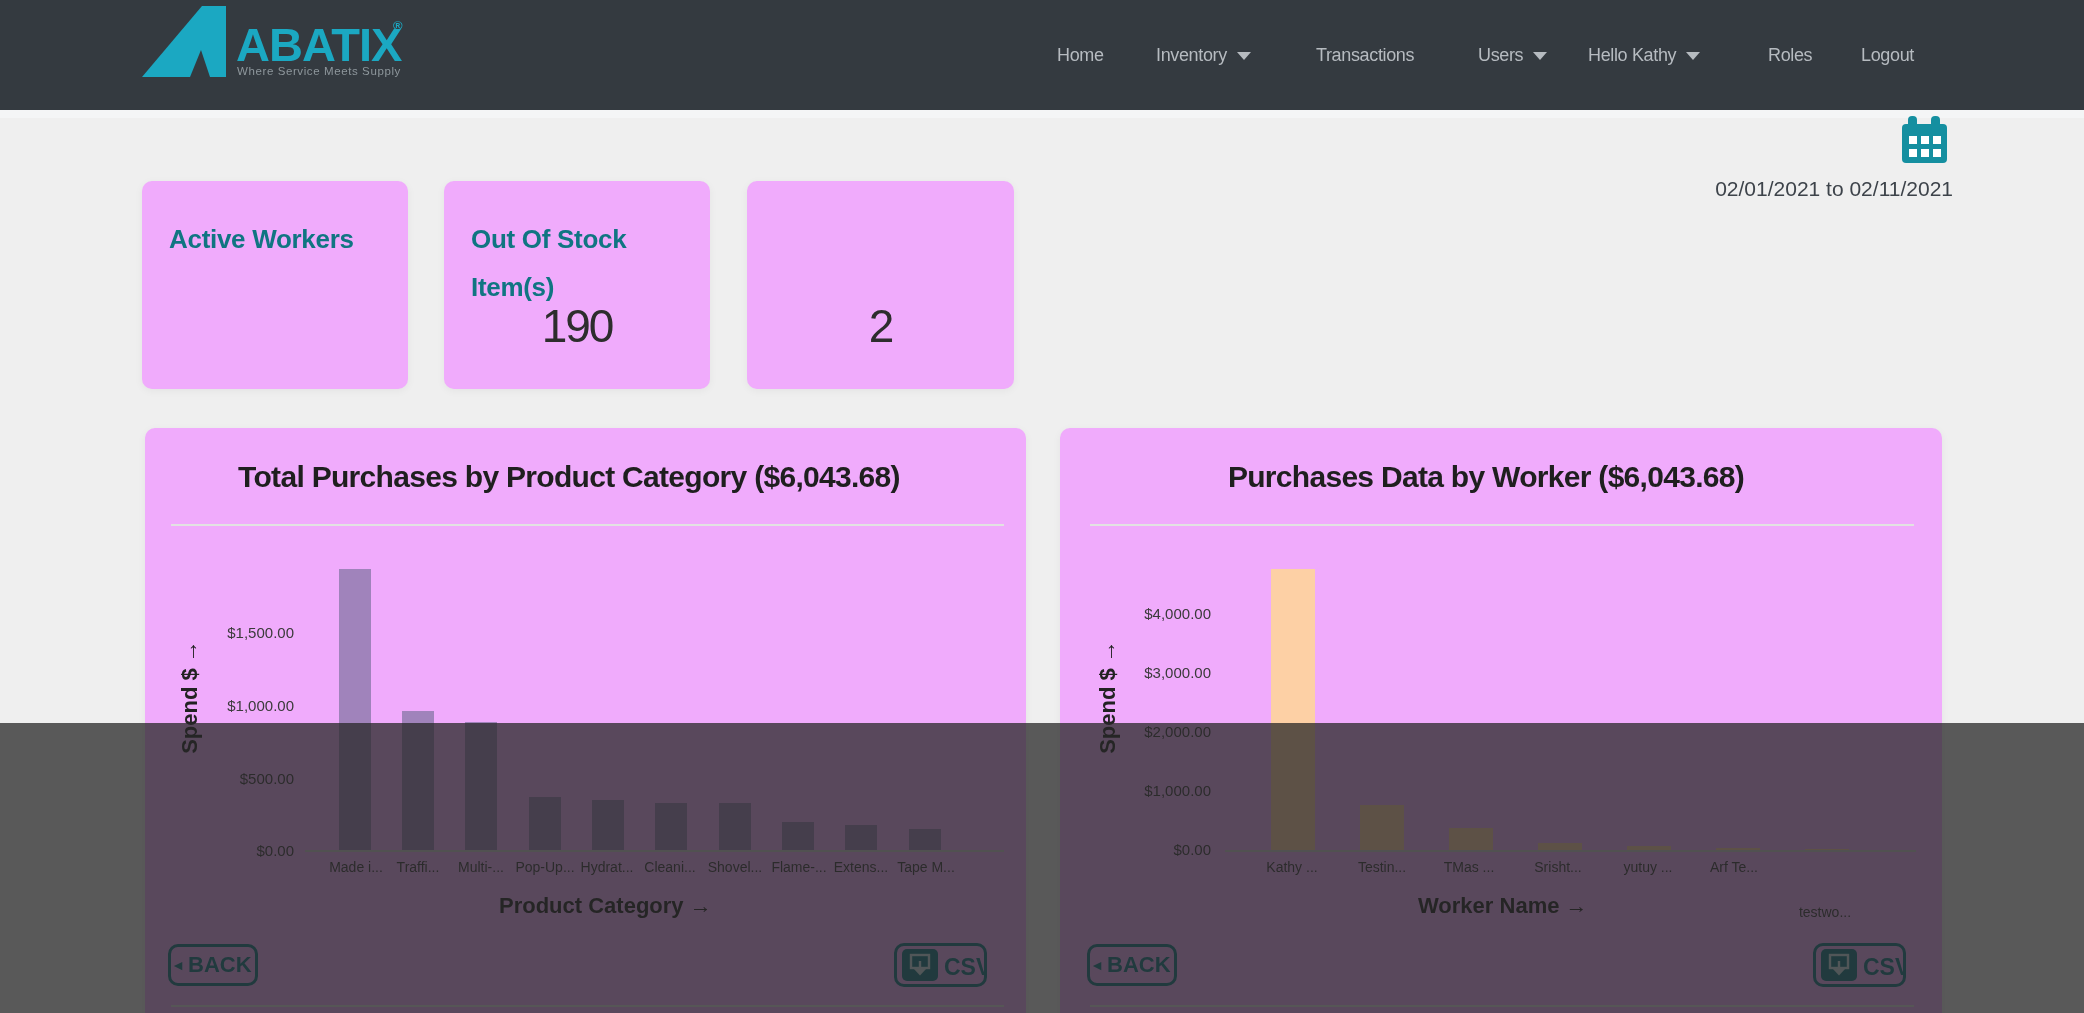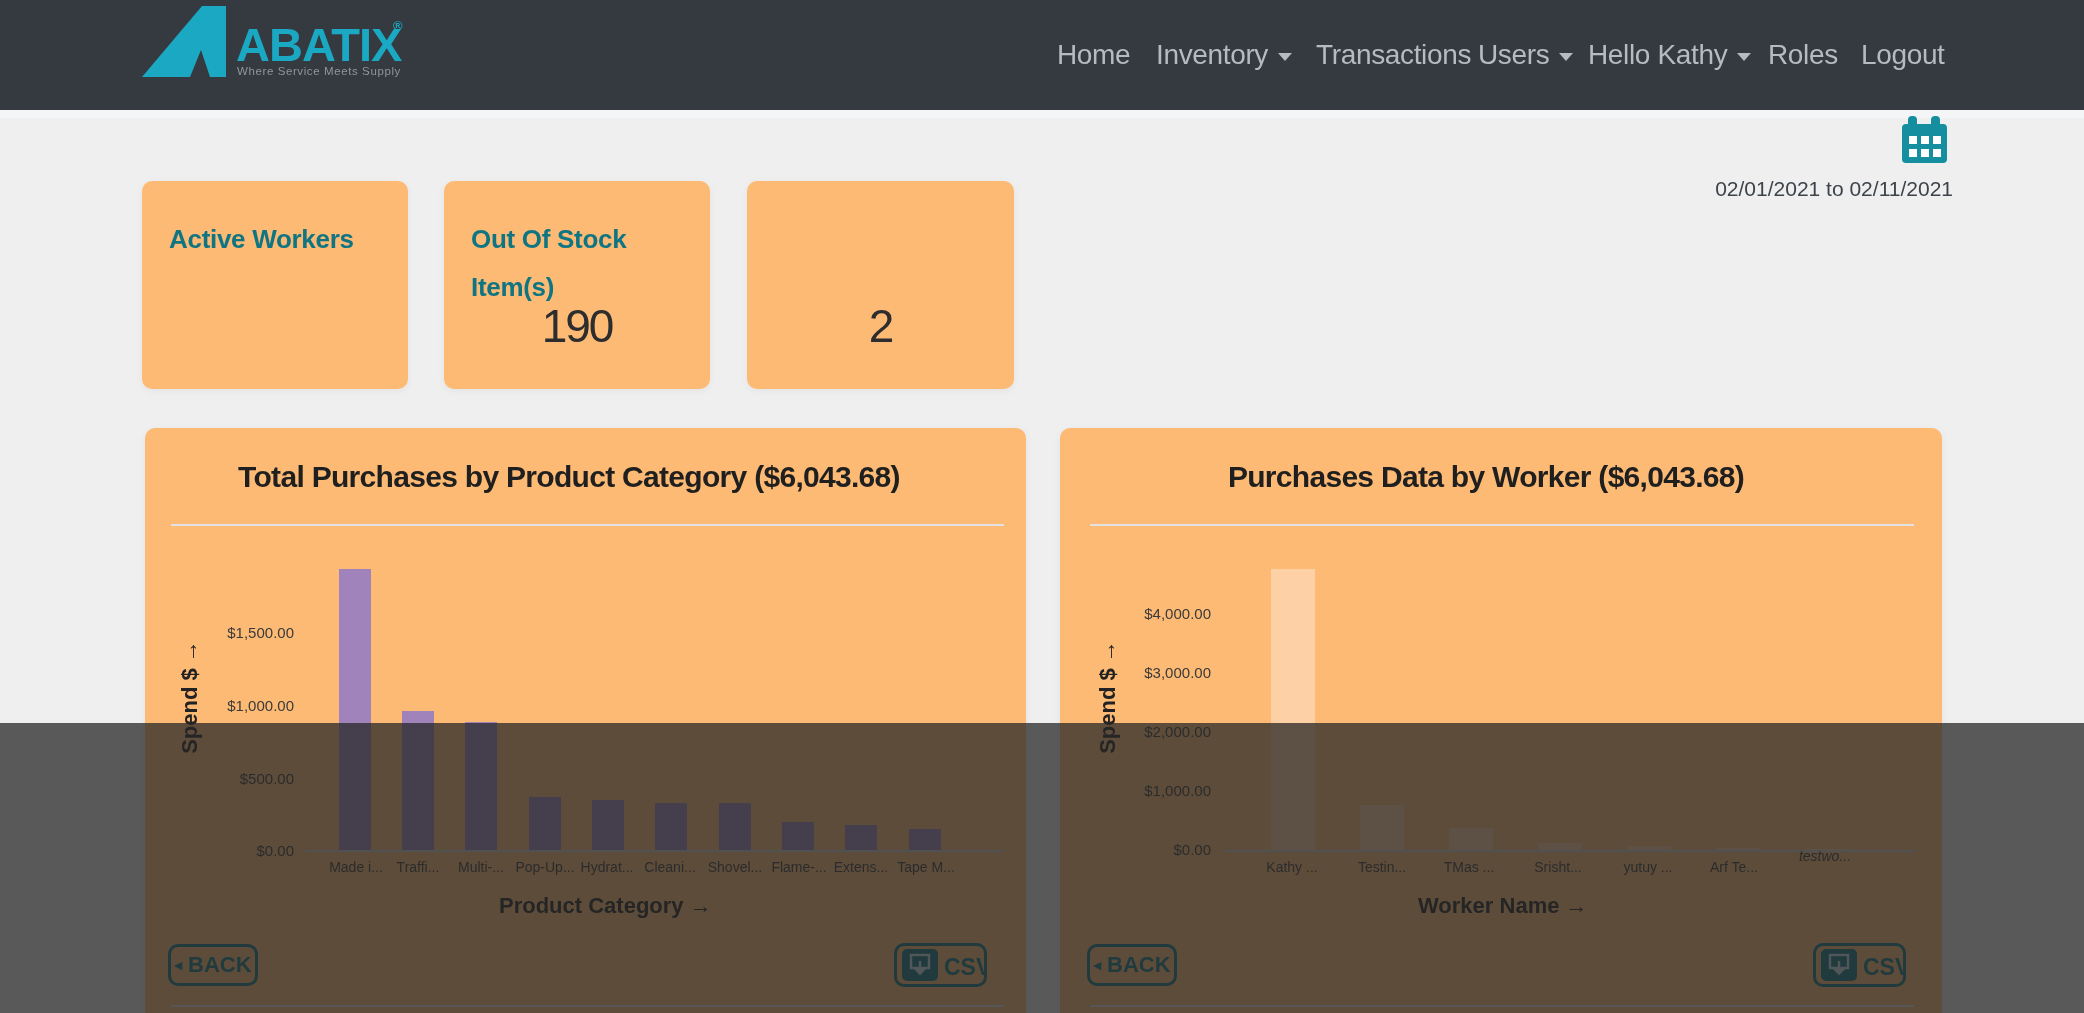--- a/index.html
+++ b/index.html
@@ -2,25 +2,25 @@
 <html><head>
 <meta charset="utf-8">
 <style>
   * { margin:0; padding:0; box-sizing:border-box; }
   html,body { width:2084px; height:1013px; overflow:hidden; }
   body { font-family:"Liberation Sans", sans-serif; background:#efefef; position:relative; }
   .abs { position:absolute; }
 
   
   #navbar { left:0; top:0; width:2084px; height:110px; background:#343a40; }
-  .navitem { position:absolute; top:0; height:110px; line-height:110px; color:#b6bbc0; font-size:28px; white-space:nowrap; letter-spacing:-0.35px; }
+  .navitem { position:absolute; top:0; height:110px; line-height:110px; color:#b6bbc0; font-size:18px; white-space:nowrap; letter-spacing:-0.35px; }
   .caret { display:inline-block; width:0; height:0; border-left:7px solid transparent; border-right:7px solid transparent; border-top:8px solid #b6bbc0; margin-left:10px; vertical-align:middle; }
 
   
-  .card { position:absolute; background:#fdba74; border-radius:10px; box-shadow:0 2px 8px rgba(0,0,0,0.05); }
+  .card { position:absolute; background:#f0abfc; border-radius:10px; box-shadow:0 2px 8px rgba(0,0,0,0.05); }
   .cardtitle { position:absolute; left:27px; top:34px; color:#107582; font-size:26px; font-weight:bold; line-height:48px; letter-spacing:-0.3px; }
   .cardnum { position:absolute; left:0; width:100%; top:118px; text-align:center; color:#2d2d2d; font-size:46px; letter-spacing:-2px; }
 
   
   .charttitle { position:absolute; width:100%; text-align:center; top:460px; font-size:30px; font-weight:bold; color:#1f1f1f; letter-spacing:-0.7px; }
   .hr { position:absolute; height:2px; background:#e2e2e2; }
   .ylab { position:absolute; font-size:15px; color:#3a3a3a; text-align:right; width:80px; }
   .xlab { position:absolute; font-size:14px; color:#3a3a3a; text-align:center; width:70px; white-space:nowrap; }
   .bar { position:absolute; }
   .axis { position:absolute; height:2px; background:#cdcdcd; }
@@ -144,21 +144,21 @@
   <div class="bar" style="left:1538px; top:843px; width:44px; height:7px; background:#fdd0a5;"></div>
   <div class="bar" style="left:1627px; top:846px; width:44px; height:4px; background:#fdd0a5;"></div>
   <div class="bar" style="left:1716px; top:848px; width:44px; height:2px; background:#fdd0a5;"></div>
   <div class="bar" style="left:1805px; top:849px; width:44px; height:1px; background:#fdd0a5;"></div>
   <div class="xlab" style="left:1257px; top:859px;">Kathy ...</div>
   <div class="xlab" style="left:1347px; top:859px;">Testin...</div>
   <div class="xlab" style="left:1434px; top:859px;">TMas ...</div>
   <div class="xlab" style="left:1523px; top:859px;">Srisht...</div>
   <div class="xlab" style="left:1613px; top:859px;">yutuy ...</div>
   <div class="xlab" style="left:1699px; top:859px;">Arf Te...</div>
-  <div class="xlab" style="left:1790px; top:848px;font-style:italic;">testwo...</div>
+  <div class="xlab" style="left:1790px; top:904px;">testwo...</div>
   <div class="axcap" style="left:1418px; top:893px;">Worker Name <span style="font-weight:normal;">→</span></div>
   <div class="btn backbtn" style="left:1087px; top:944px;"><span style="font-size:15px; vertical-align:2px;">◂</span> BACK</div>
   <div class="btn csvbtn" style="left:1813px; top:943px;">
     <div class="csvicon"></div>
     <svg class="abs" style="left:10px; top:6px;" width="26" height="26" viewBox="0 0 26 26">
       <rect x="4" y="3" width="18" height="13" fill="none" stroke="#cfe4e9" stroke-width="2.4"></rect>
       <line x1="13" y1="9" x2="13" y2="19" stroke="#cfe4e9" stroke-width="2.4"></line>
       <polygon points="6.5,16.5 19.5,16.5 13,23.5" fill="#cfe4e9"></polygon>
     </svg>
     <div class="csvtxt">CSV</div>

